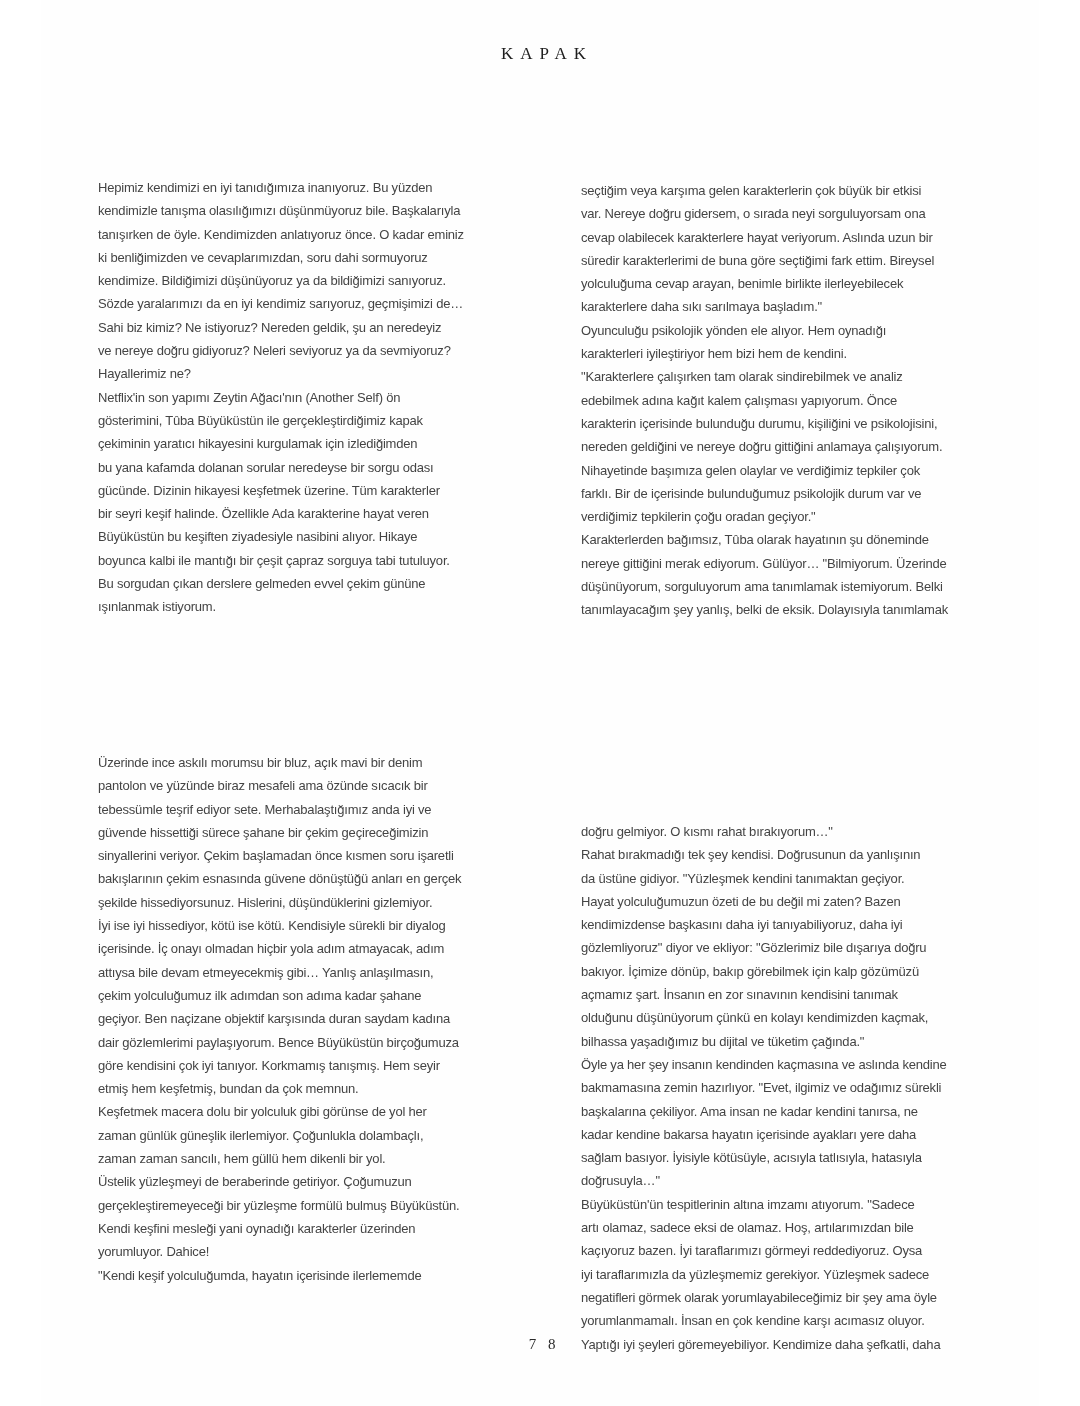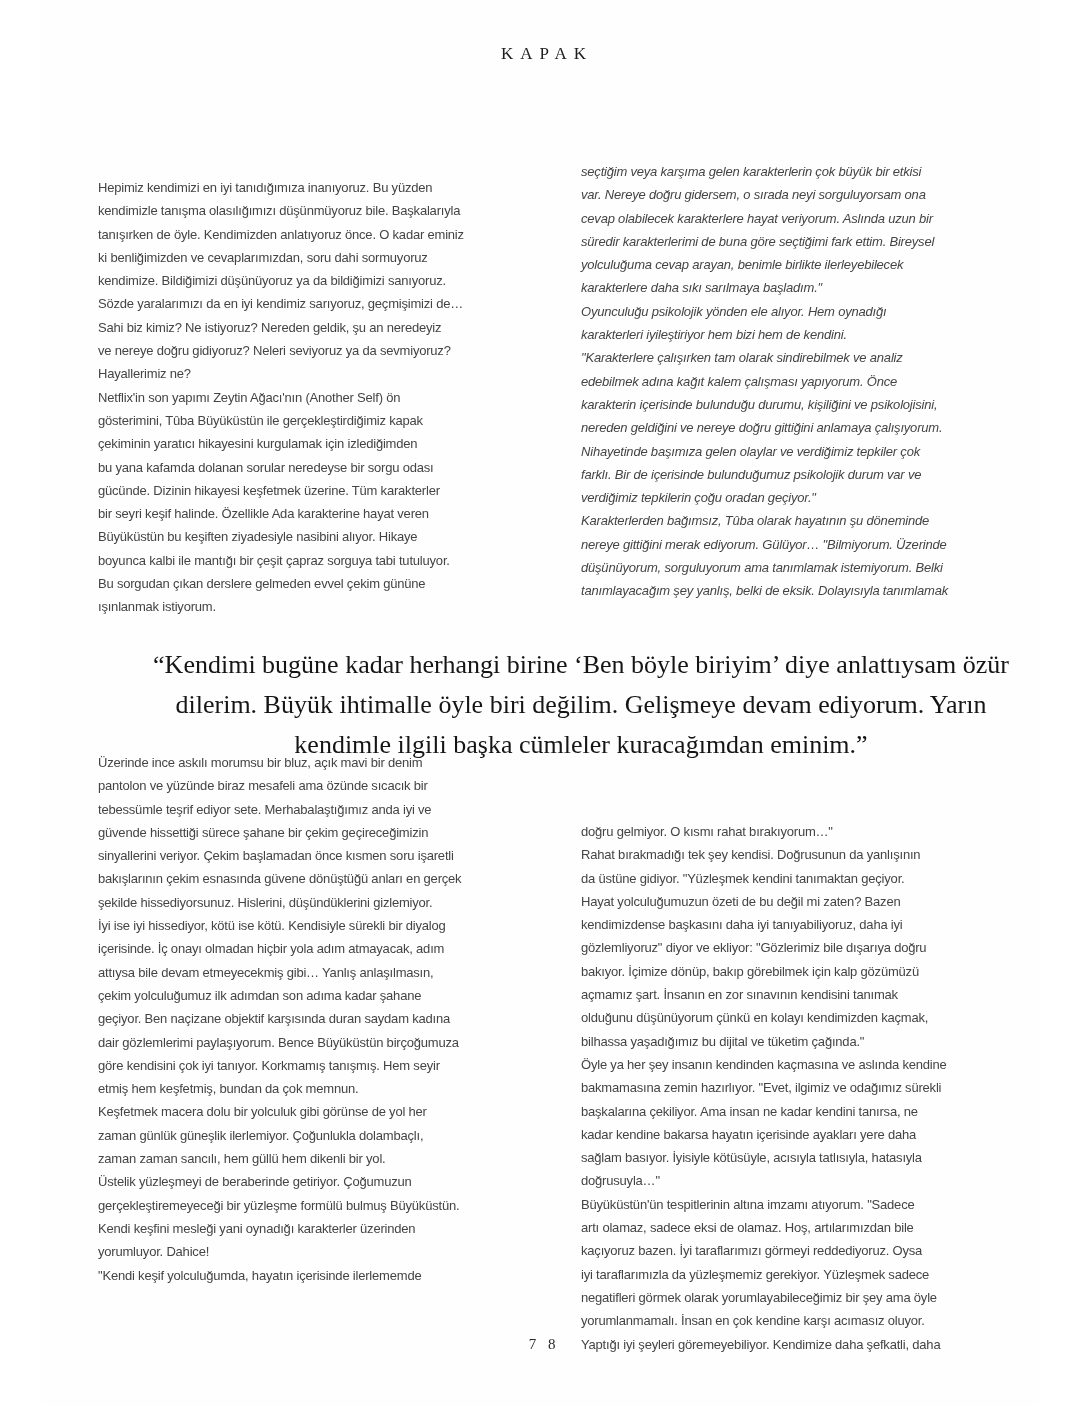--- a/index.html
+++ b/index.html
@@ -31,21 +31,21 @@
     position: absolute;
     width: 466px;
     font-family: "Liberation Sans", "DejaVu Sans", sans-serif;
     font-size: 13px;
     line-height: 23.3px;
     letter-spacing: -0.2px;
     color: #444444;
     white-space: pre;
   }
   #col-top-left    { top: 176px; left: 57px;  }
-  #col-top-right   { top: 160px; left: 540px; font-style: italic; }
+  #col-top-right   { top: 179px; left: 540px; }
   #col-bottom-left { top: 751px; left: 57px;  }
   #col-bottom-right{ top: 820px; left: 540px; }
   .pull-quote {
     position: absolute;
     top: 645px;
     left: 60px;
     width: 960px;
     text-align: center;
     font-family: "Liberation Serif", "DejaVu Serif", serif;
     font-size: 26px;
@@ -106,23 +106,20 @@
 karakterin içerisinde bulunduğu durumu, kişiliğini ve psikolojisini,
 nereden geldiğini ve nereye doğru gittiğini anlamaya çalışıyorum.
 Nihayetinde başımıza gelen olaylar ve verdiğimiz tepkiler çok
 farklı. Bir de içerisinde bulunduğumuz psikolojik durum var ve
 verdiğimiz tepkilerin çoğu oradan geçiyor."
 Karakterlerden bağımsız, Tûba olarak hayatının şu döneminde
 nereye gittiğini merak ediyorum. Gülüyor… "Bilmiyorum. Üzerinde
 düşünüyorum, sorguluyorum ama tanımlamak istemiyorum. Belki
 tanımlayacağım şey yanlış, belki de eksik. Dolayısıyla tanımlamak</div>
 
-  <div class="pull-quote">“Kendimi bugüne kadar herhangi birine ‘Ben böyle biriyim’ diye anlattıysam özür
-dilerim. Büyük ihtimalle öyle biri değilim. Gelişmeye devam ediyorum. Yarın
-kendimle ilgili başka cümleler kuracağımdan eminim.”</div>
 
   <div id="col-bottom-left" class="body-col">Üzerinde ince askılı morumsu bir bluz, açık mavi bir denim
 pantolon ve yüzünde biraz mesafeli ama özünde sıcacık bir
 tebessümle teşrif ediyor sete. Merhabalaştığımız anda iyi ve
 güvende hissettiği sürece şahane bir çekim geçireceğimizin
 sinyallerini veriyor. Çekim başlamadan önce kısmen soru işaretli
 bakışlarının çekim esnasında güvene dönüştüğü anları en gerçek
 şekilde hissediyorsunuz. Hislerini, düşündüklerini gizlemiyor.
 İyi ise iyi hissediyor, kötü ise kötü. Kendisiyle sürekli bir diyalog
 içerisinde. İç onayı olmadan hiçbir yola adım atmayacak, adım

